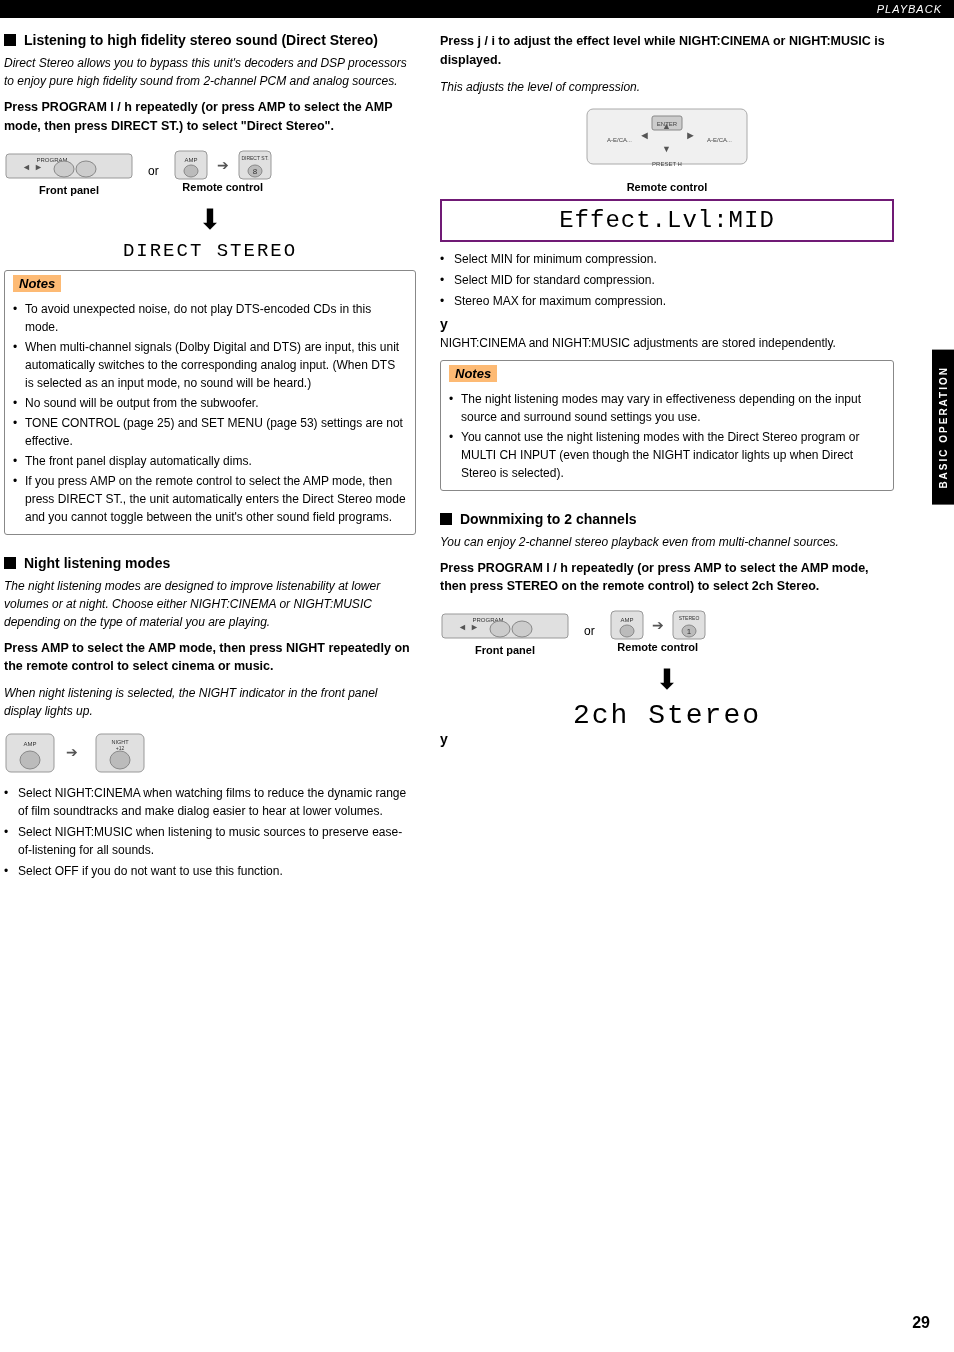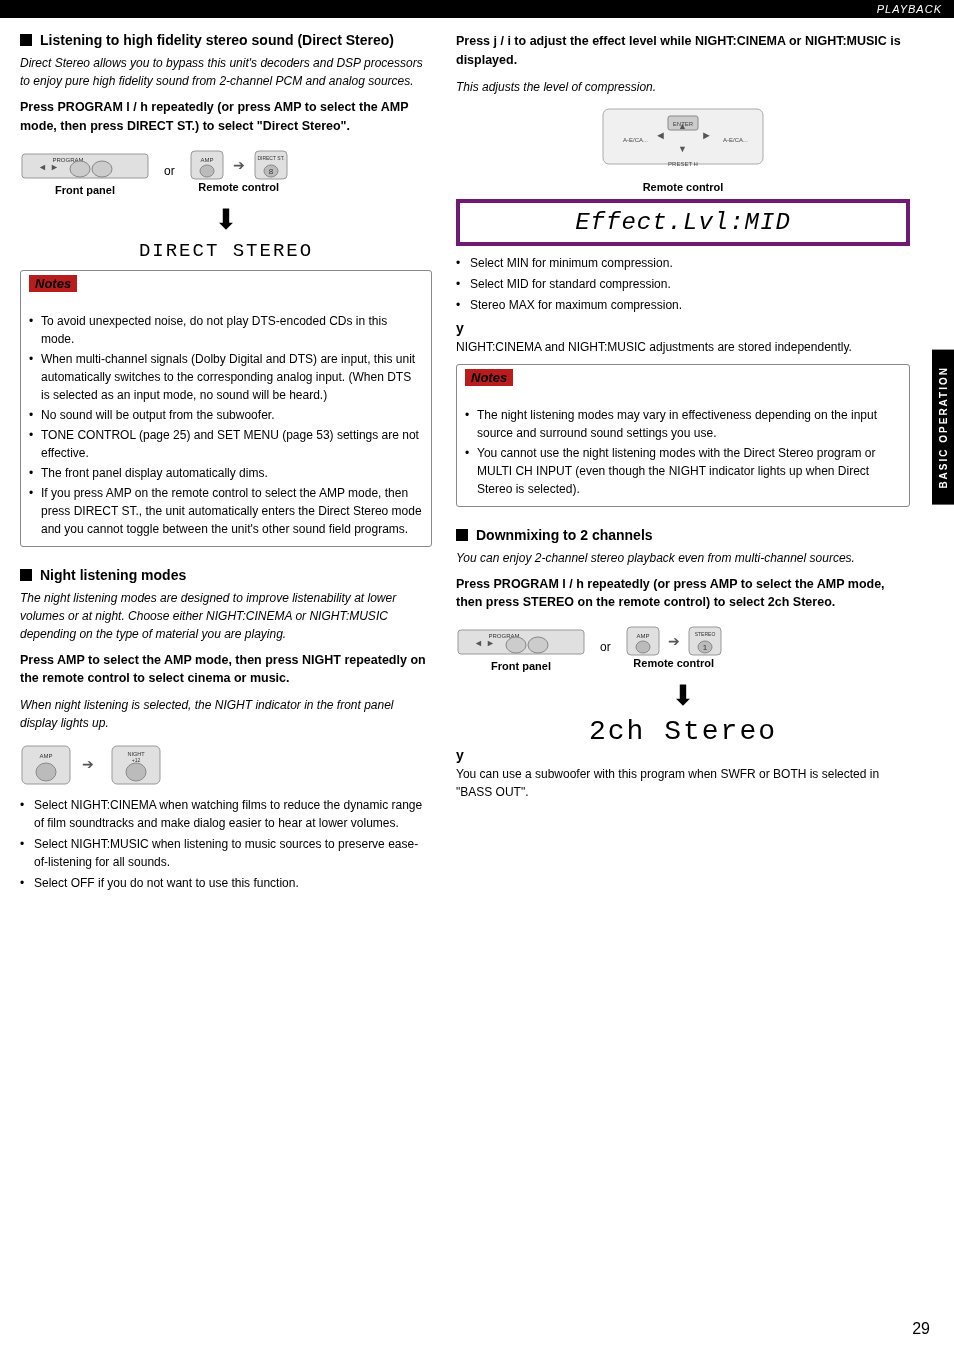--- a/index.html
+++ b/index.html
@@ -24,21 +24,21 @@
     }
 
     .page-content {
       display: flex;
       flex-direction: row;
       padding: 0;
     }
 
     .main-area {
       flex: 1;
-      padding: 14px 20px;
+      padding: 14px 4px;
       display: flex;
       flex-direction: row;
       gap: 0;
     }
 
     .left-col {
       width: 430px;
       padding-right: 18px;
     }
 
@@ -103,24 +103,24 @@
       border-radius: 3px;
       padding: 4px 8px 6px 8px;
       margin: 8px 0;
       background: #fff;
     }
 
     .notes-label {
       font-weight: bold;
       font-style: italic;
       font-size: 13px;
-      background: #b91c1c;
+      background: #fdba74;
       display: inline-block;
       padding: 1px 6px;
-      margin-bottom: 20px;
+      margin-bottom: 8px;
     }
 
     .notes-list {
       list-style: none;
       padding: 0;
     }
 
     .notes-list li {
       font-size: 12px;
       line-height: 1.5;
@@ -329,21 +329,21 @@
 
           <text x="40" y="38" font-size="6" fill="#444">A-E/CA...</text>
           <text x="140" y="38" font-size="6" fill="#444">A-E/CA...</text>
 
           <text x="100" y="62" font-size="6" fill="#444" text-anchor="middle">PRESET H</text>
         </svg>
       </div>
 
       <div class="remote-control-label">Remote control</div>
 
-      <div style="font-family:'Courier New',monospace; font-size:24px; letter-spacing:1px; text-align:center; margin:6px 0 8px 0; border: 4px solid #701a75; padding: 6px; font-style: italic;">Effect.Lvl:MID</div>
+      <div style="font-family:'Courier New',monospace; font-size:24px; letter-spacing:1px; text-align:center; margin:6px 0 8px 0; border: 2px solid #701a75; padding: 6px;">Effect.Lvl:MID</div>
 
       <ul class="bullet-list">
         <li>Select MIN for minimum compression.</li>
         <li>Select MID for standard compression.</li>
         <li>Stereo MAX for maximum compression.</li>
       </ul>
 
       <div class="y-symbol">y</div>
       <p class="y-note-text">NIGHT:CINEMA and NIGHT:MUSIC adjustments are stored independently.</p>
 
@@ -399,21 +399,20 @@
           </div>
           <span style="font-size:11px; font-weight:bold;">Remote control</span>
         </div>
       </div>
 
       <div class="arrow-down center-display">⬇</div>
 
       <div style="font-family:'Courier New',monospace; font-size:28px; letter-spacing:2px; text-align:center; margin:6px 0 0 0;">2ch Stereo</div>
 
       <div class="y-symbol">y</div>
-      <p class="y-note-text">You can use a subwoofer with this program when SWFR or BOTH is selected in "BASS OUT".</p>
 
     </div>
   </div>
 
   <div style="
     position: absolute;
     right: 0;
     top: 350px;
     width: 22px;
     background: #000;
@@ -426,13 +425,13 @@
     transform: rotate(180deg);
     padding: 16px 4px;
     text-align: center;
     line-height: 1.2;
   ">
     <span>BASIC OPERATION</span>
   </div>
 
 </div>
 
-<div style="position:absolute; bottom:14px; right:24px; font-size:16px; font-weight:normal;">29</div>
+<div style="position:absolute; bottom:20px; right:24px; font-size:16px; font-weight:bold;">29</div>
 
 </body></html>

